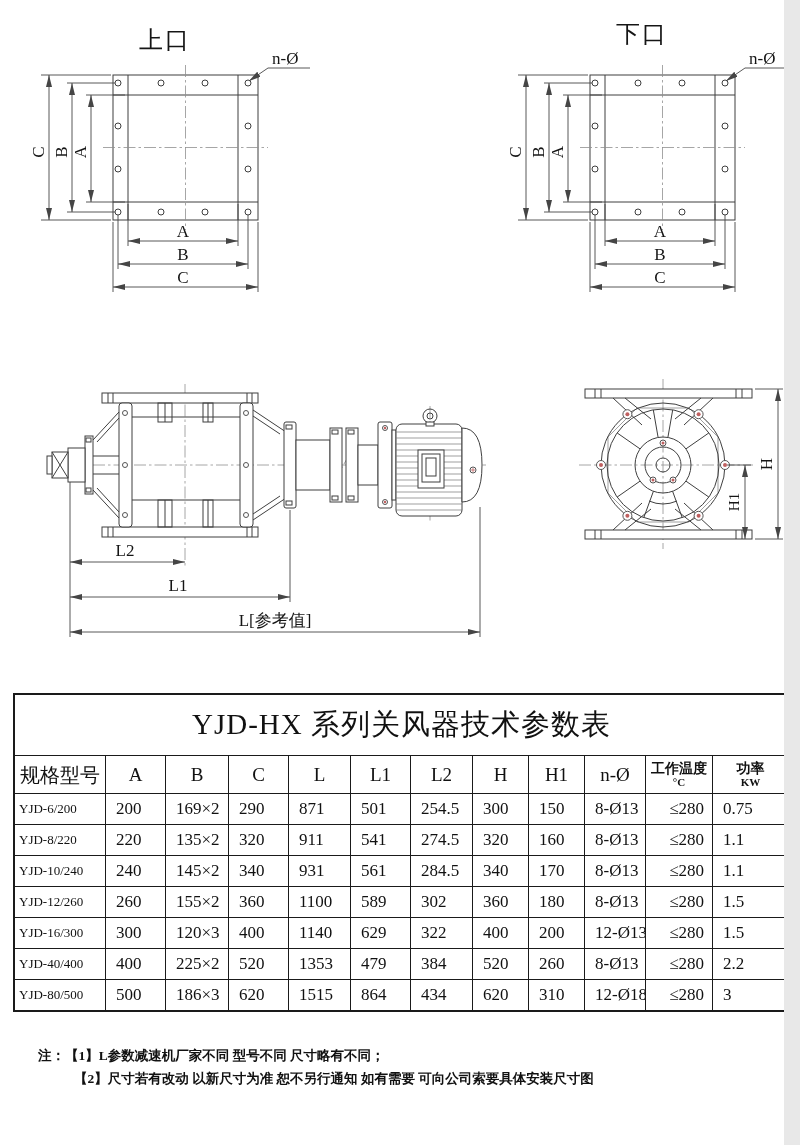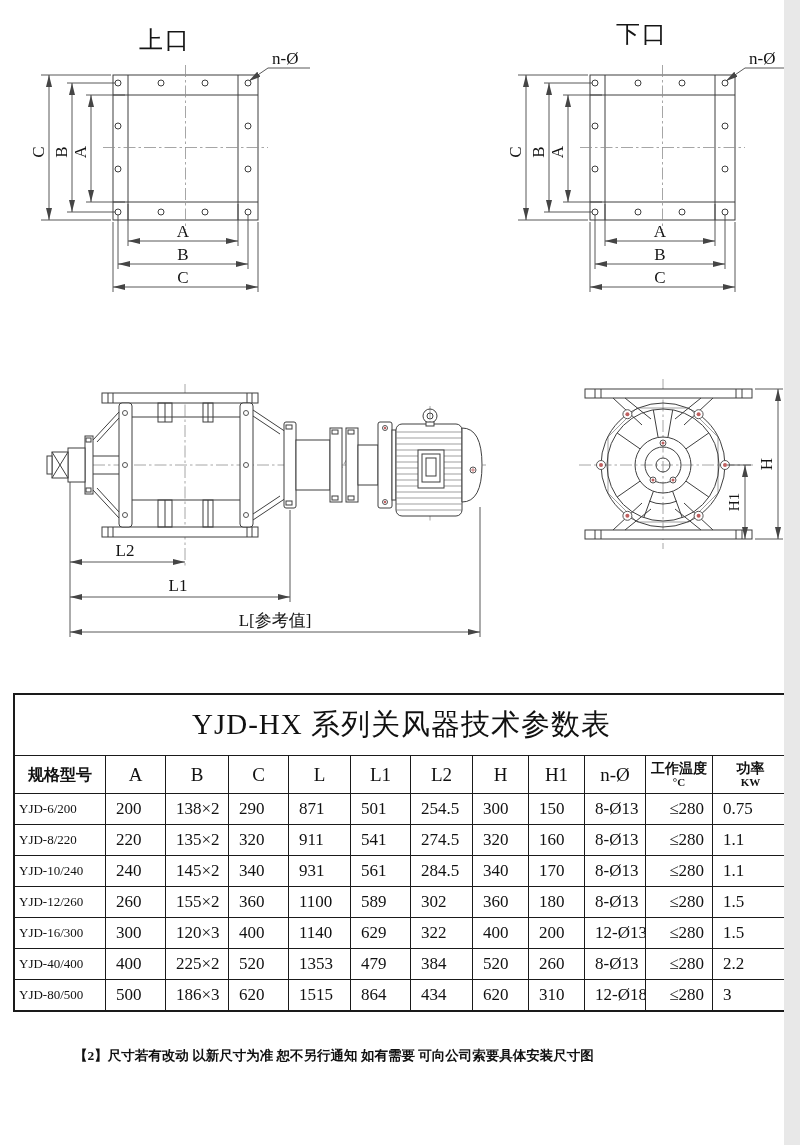--- a/index.html
+++ b/index.html
@@ -20,21 +20,21 @@
   .redln{stroke:var(--bolt-red,#c06060);stroke-width:.8;fill:none;}
   
   .tbl{position:absolute;left:13px;top:693px;width:773px;border:2px solid var(--border,#1a1a1a);background:#fff;}
   .tbl-title{height:60px;border-bottom:1px solid var(--border,#1a1a1a);display:flex;align-items:center;justify-content:center;
              font-size:29px;letter-spacing:1px;white-space:nowrap;text-align:center;}
   .trow{display:grid;grid-template-columns:90px 60px 63px 60px 62px 60px 62px 56px 56px 61px 67px auto;}
   .trow > div{border-left:1px solid var(--border,#1a1a1a);display:flex;align-items:center;overflow:hidden;white-space:nowrap;}
   .trow > div:first-child{border-left:none;}
   .thead > div{height:37px;justify-content:center;flex-direction:column;line-height:1;}
   .thead .h1{font-size:19px;}
-  .thead .hz{font-size:16px;font-weight:bold;}
+  .thead .hz{font-size:20px;font-weight:normal;}
   .thead .h2a{font-size:14px;font-weight:bold;}
   .thead .h2b{font-size:11px;font-weight:bold;margin-top:1px;}
   .tdata > div{height:30px;border-top:1px solid var(--border,#1a1a1a);font-size:17px;padding-left:10px;}
   .tdata > div.cell-model{font-size:13px;padding-left:4px;}
   .tdata > div.cell-temp{justify-content:flex-end;padding-right:8px;padding-left:0;}
   
   .notes{position:absolute;left:38px;top:1044px;font-size:13.5px;font-weight:bold;line-height:23px;color:#111;}
   .notes .n2{margin-left:36px;}
 </style>
 </head>
@@ -420,21 +420,21 @@
       </div>
       <div>
         <span class="h2a">功率</span>
         <span class="h2b">KW</span>
       </div>
     </div>
 
     <div class="trow tdata">
       <div class="cell-model">YJD-6/200</div>
       <div>200</div>
-      <div>138×2</div>
+      <div>169×2</div>
       <div>290</div>
       <div>871</div>
       <div>501</div>
       <div>254.5</div>
       <div>300</div>
       <div>150</div>
       <div>8-Ø13</div>
       <div class="cell-temp">≤280</div>
       <div>0.75</div>
     </div>
@@ -518,16 +518,17 @@
       <div>434</div>
       <div>620</div>
       <div>310</div>
       <div>12-Ø18</div>
       <div class="cell-temp">≤280</div>
       <div>3</div>
     </div>
   </div>
 
   <div class="notes">
+    <div class="n1">注：【1】L参数减速机厂家不同 型号不同 尺寸略有不同；</div>
     <div class="n2">【2】尺寸若有改动 以新尺寸为准 恕不另行通知 如有需要 可向公司索要具体安装尺寸图</div>
   </div>
 
 </div>
 
 </body></html>

